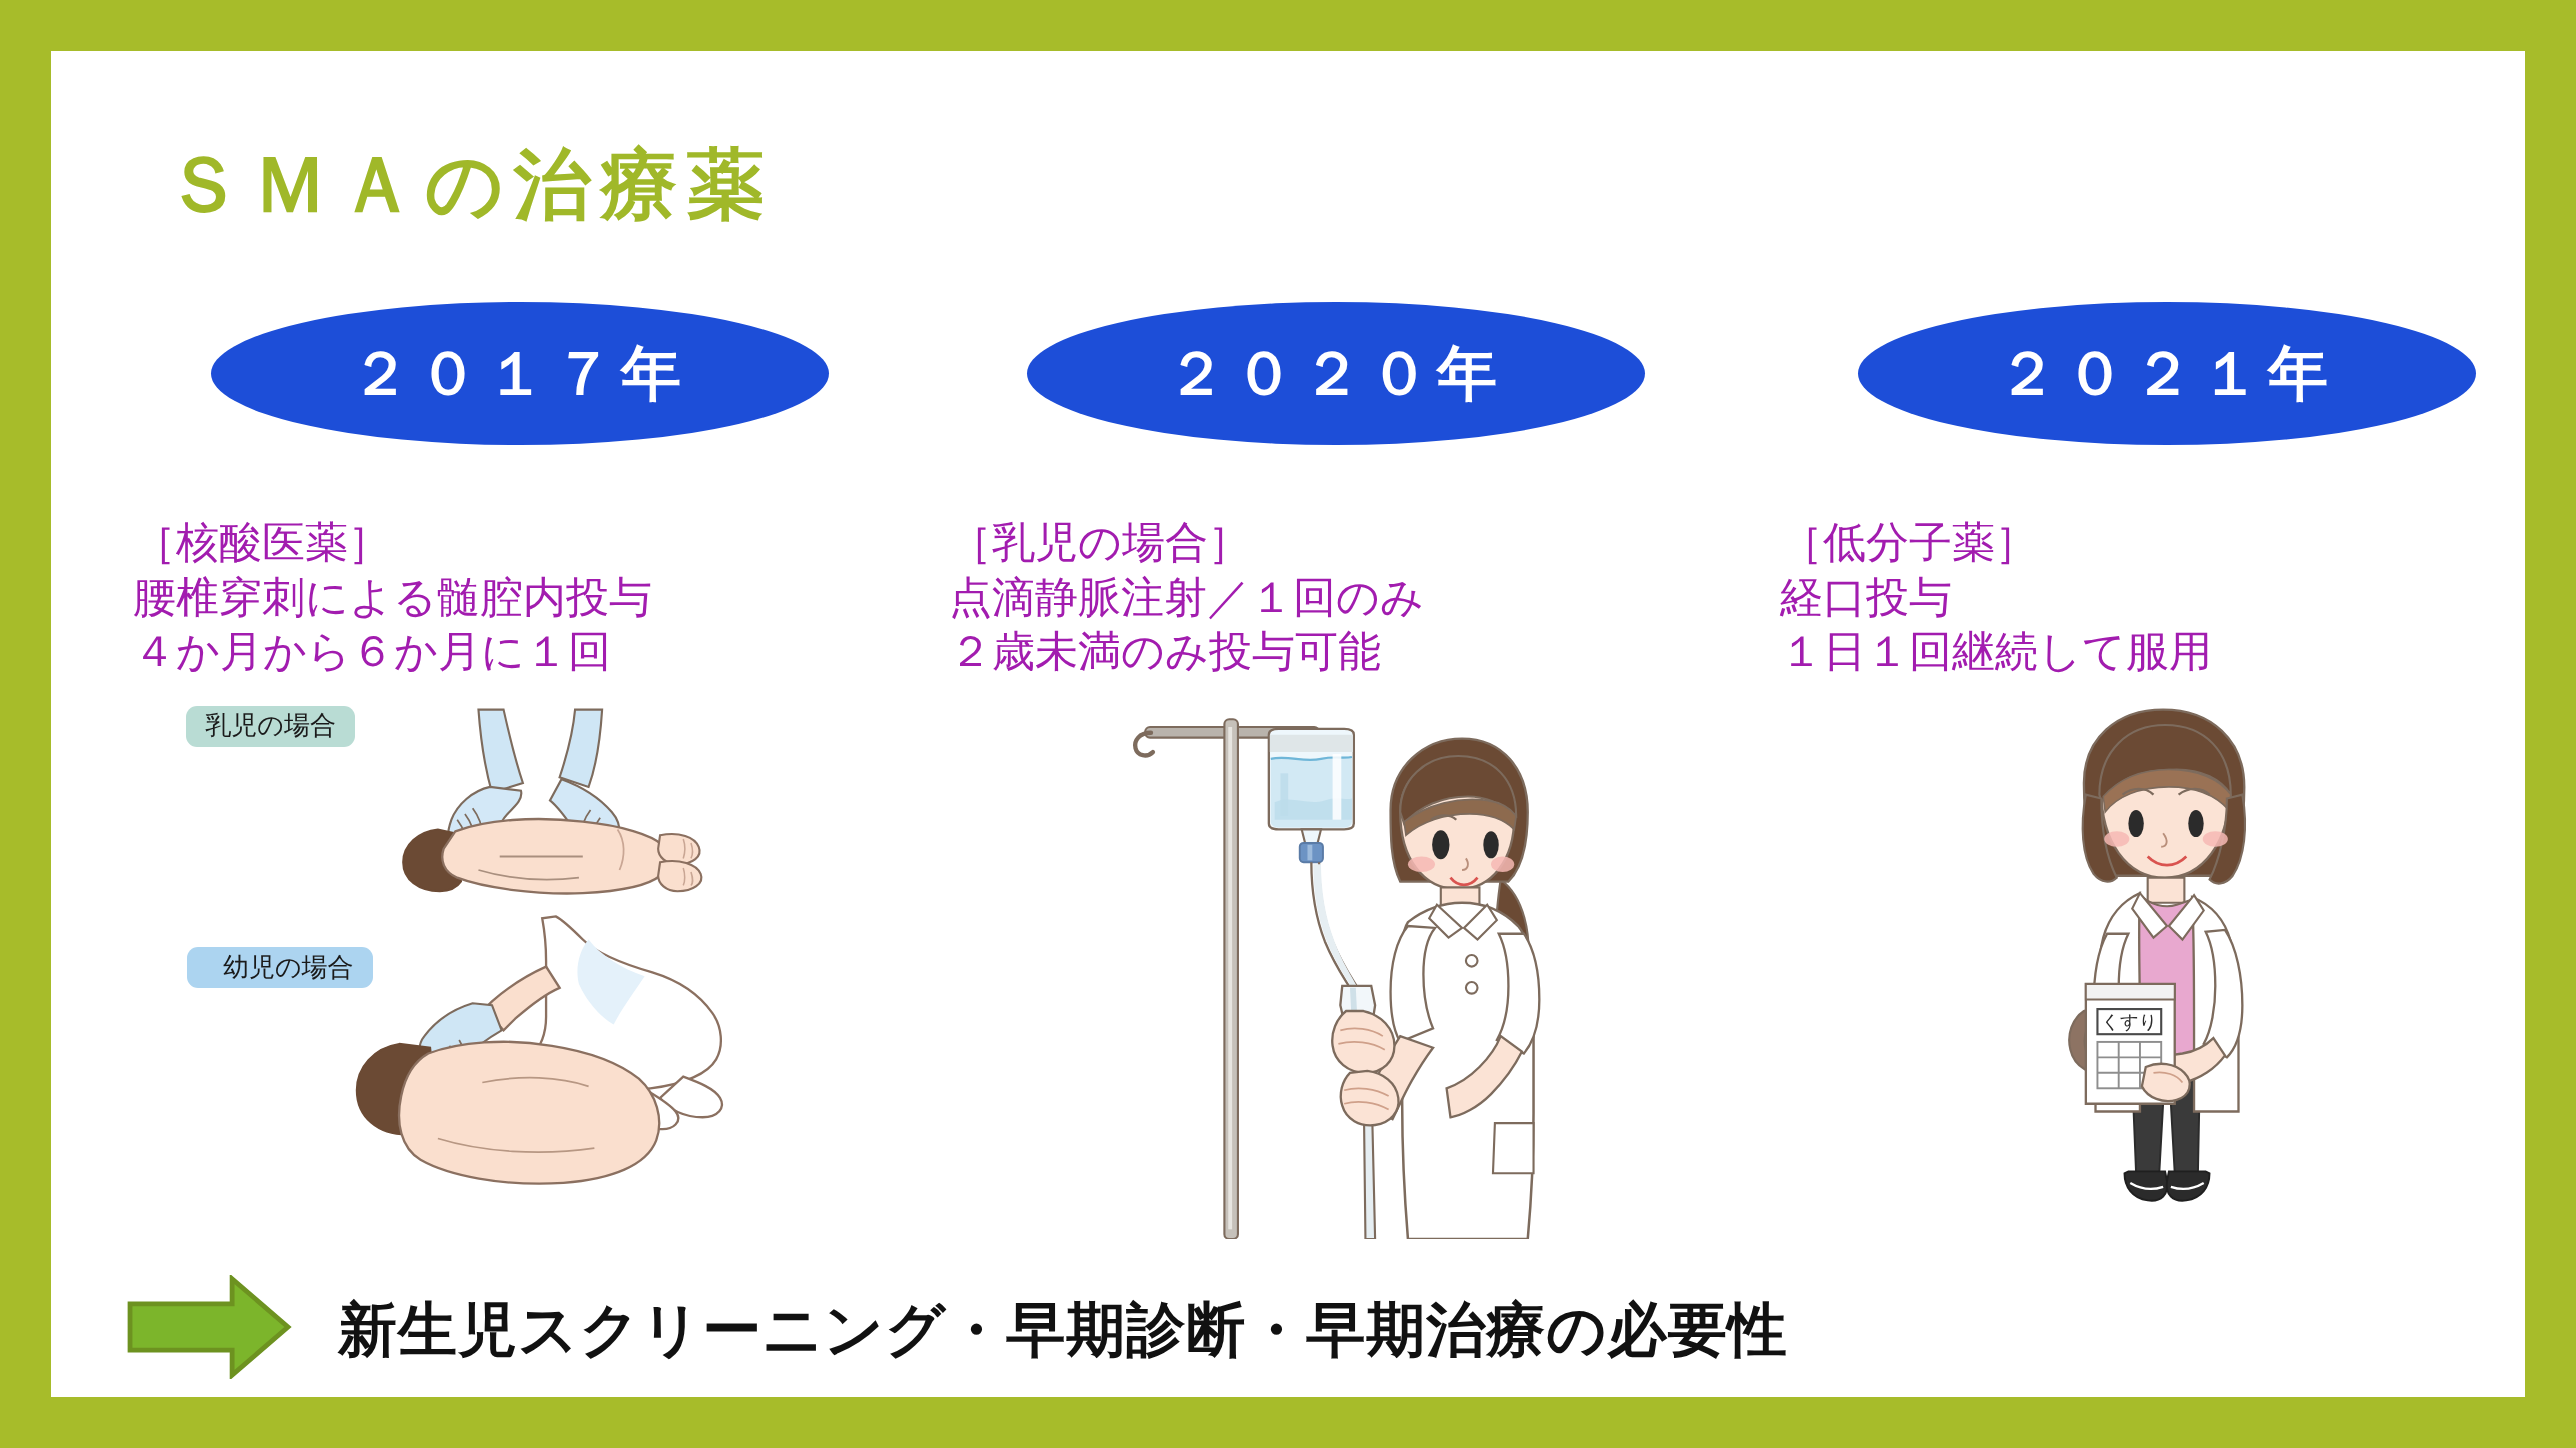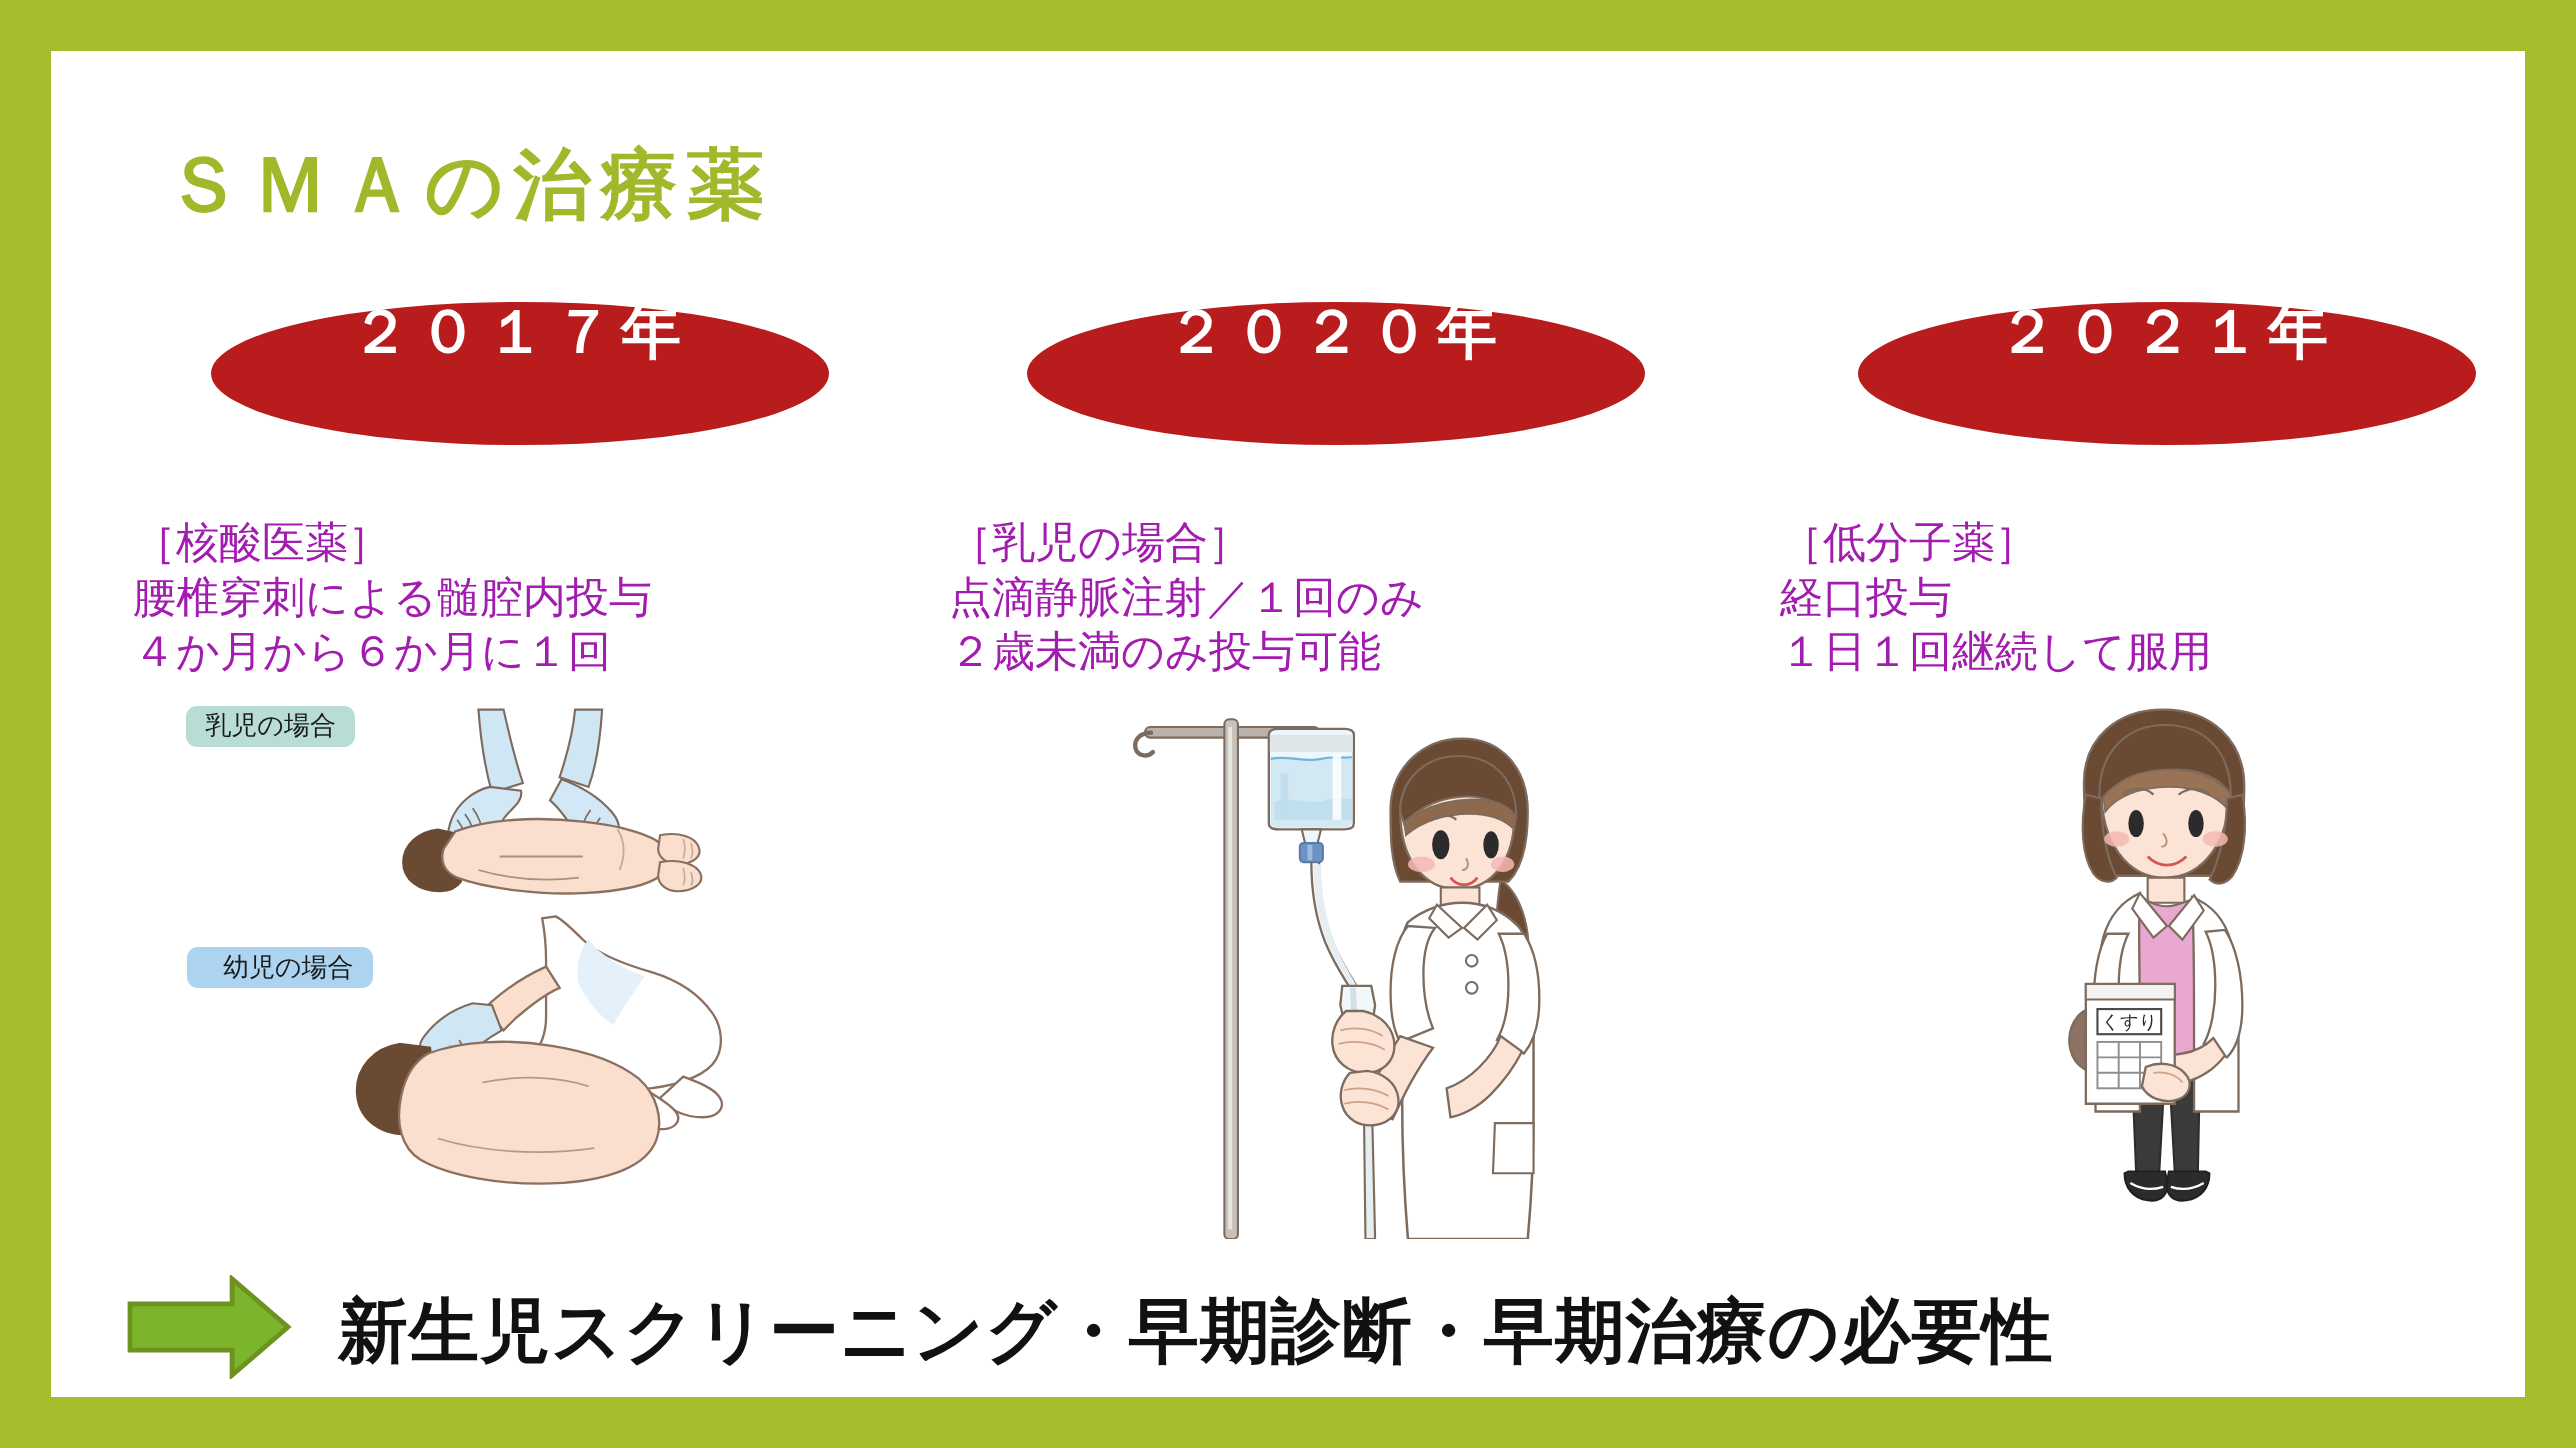--- a/index.html
+++ b/index.html
@@ -56,24 +56,24 @@
   #col-1 { left: 898px; }
   #col-2 { left: 1729px; }
 
   .year-pill {
     position: absolute;
     top: 19.3px;
     left: 50%;
     transform: translateX(-50%);
     width: 618px;
     height: 143px;
-    background: #b91c1c;
+    background: #1d4ed8;
     border-radius: 50% / 50%;
     display: flex;
-    align-items: flex-start;
+    align-items: center;
     justify-content: center;
   }
   .year-pill .year-text {
     color: #ffffff;
     font-size: 60px;
     font-weight: bold;
     letter-spacing: 7.7px;
     line-height: 1;
     white-space: nowrap;
   }
@@ -131,21 +131,21 @@
     align-items: center;
   }
 
   #arrow {
     margin-left: 75px;
     flex: 0 0 auto;
   }
 
   #banner-text {
     margin-left: 46px;
-    font-size: 70px;
+    font-size: 59px;
     font-weight: bold;
     color: #111111;
     letter-spacing: 1px;
     white-space: nowrap;
     line-height: 1;
     margin-top: 8px;
   }
 </style>
 </head>
 <body>

